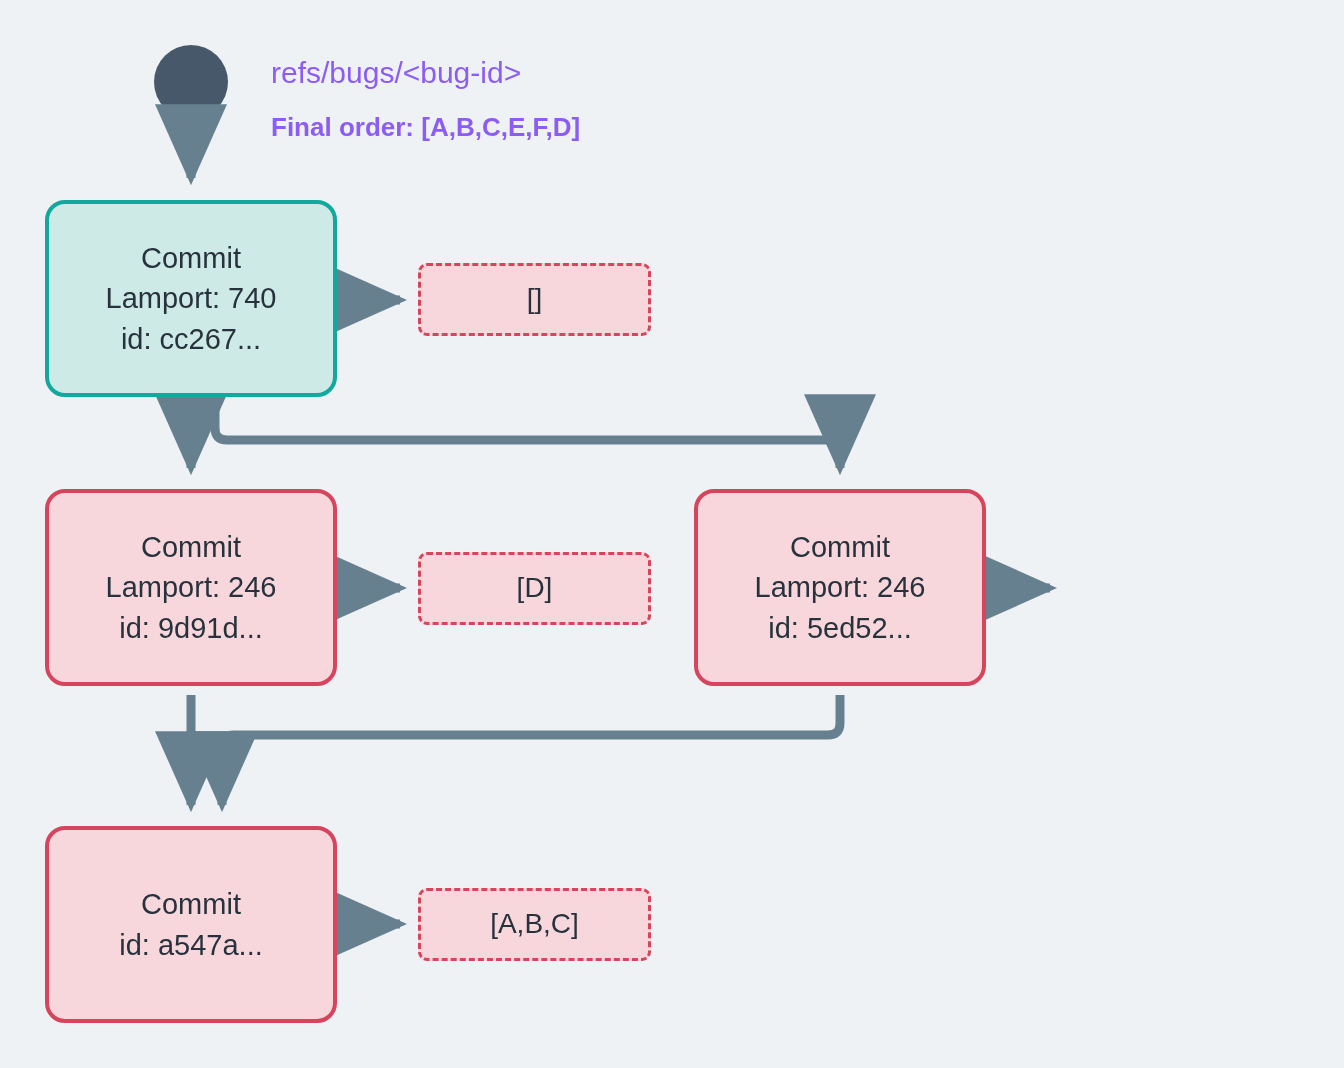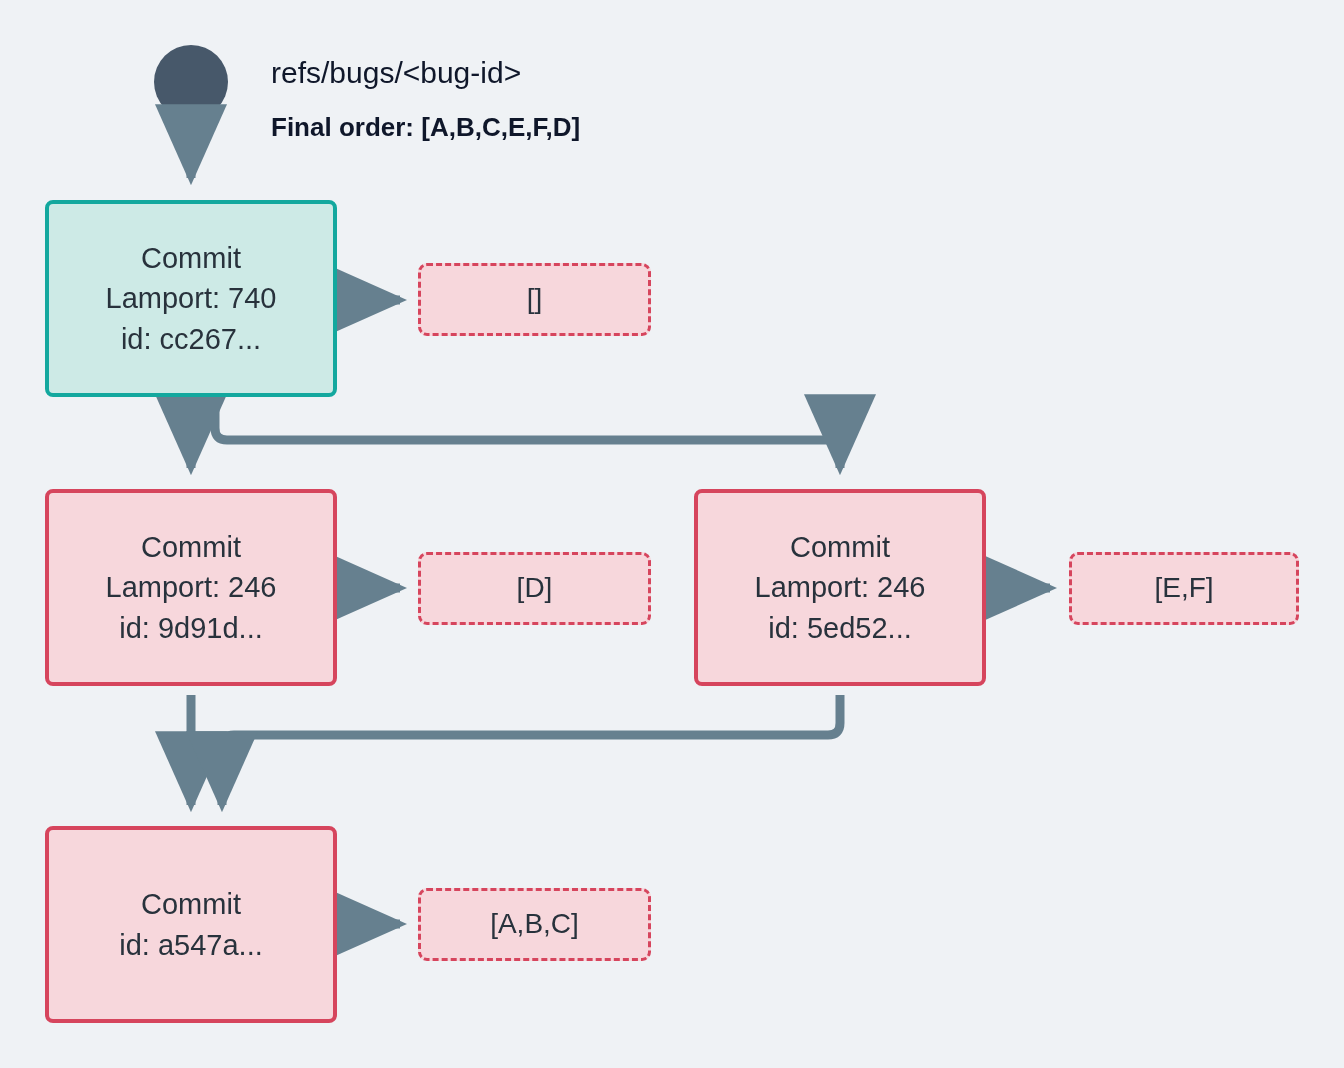--- a/index.html
+++ b/index.html
@@ -27,21 +27,21 @@
     height: 1068px;
     pointer-events: none;
   }
   .node {
     position: absolute;
     box-sizing: border-box;
     display: flex;
     flex-direction: column;
     align-items: center;
     justify-content: center;
-    border-radius: 8px;
+    border-radius: 20px;
     color: #28323c;
   }
   .node .line {
     line-height: 1.38;
     white-space: nowrap;
   }
   .commit-node {
     border-width: 4px;
     border-style: solid;
     font-size: 29px;
@@ -56,21 +56,21 @@
   }
   .op-node {
     background: #f7d7dc;
     border: 3px dashed #d6455d;
     border-radius: 9px;
     font-size: 28px;
     justify-content: center;
   }
   .root-label {
     position: absolute;
-    color: #0f172a;
+    color: #8b5cf6;
     white-space: nowrap;
   }
   #ref-label {
     font-size: 30px;
     left: 271px;
     top: 56px;
   }
   #final-order-label {
     font-size: 26px;
     font-weight: bold;
@@ -133,23 +133,20 @@
   <div class="node op-node" style="left:418px; top:552px; width:233px; height:73px;">
     <div class="line">[D]</div>
   </div>
 
   <div class="node commit-node commit-crimson" style="left:694px; top:489px; width:292px; height:197px;">
     <div class="line">Commit</div>
     <div class="line">Lamport: 246</div>
     <div class="line">id: 5ed52...</div>
   </div>
 
-  <div class="node op-node" style="left:1069px; top:552px; width:230px; height:73px;">
-    <div class="line">[E,F]</div>
-  </div>
 
   <div class="node commit-node commit-crimson" style="left:45px; top:826px; width:292px; height:197px;">
     <div class="line">Commit</div>
     <div class="line">id: a547a...</div>
   </div>
 
   <div class="node op-node" style="left:418px; top:888px; width:233px; height:73px;align-items:center;">
     <div class="line">[A,B,C]</div>
   </div>
 

